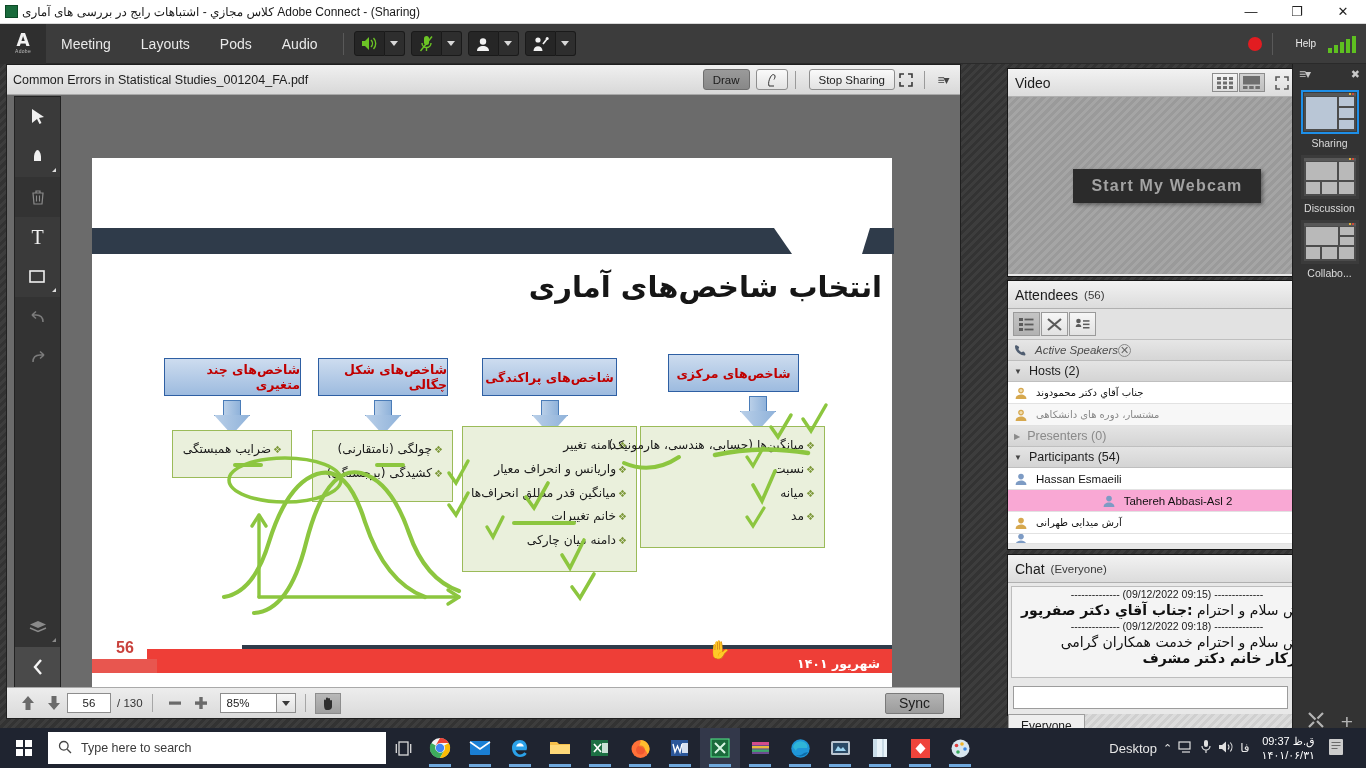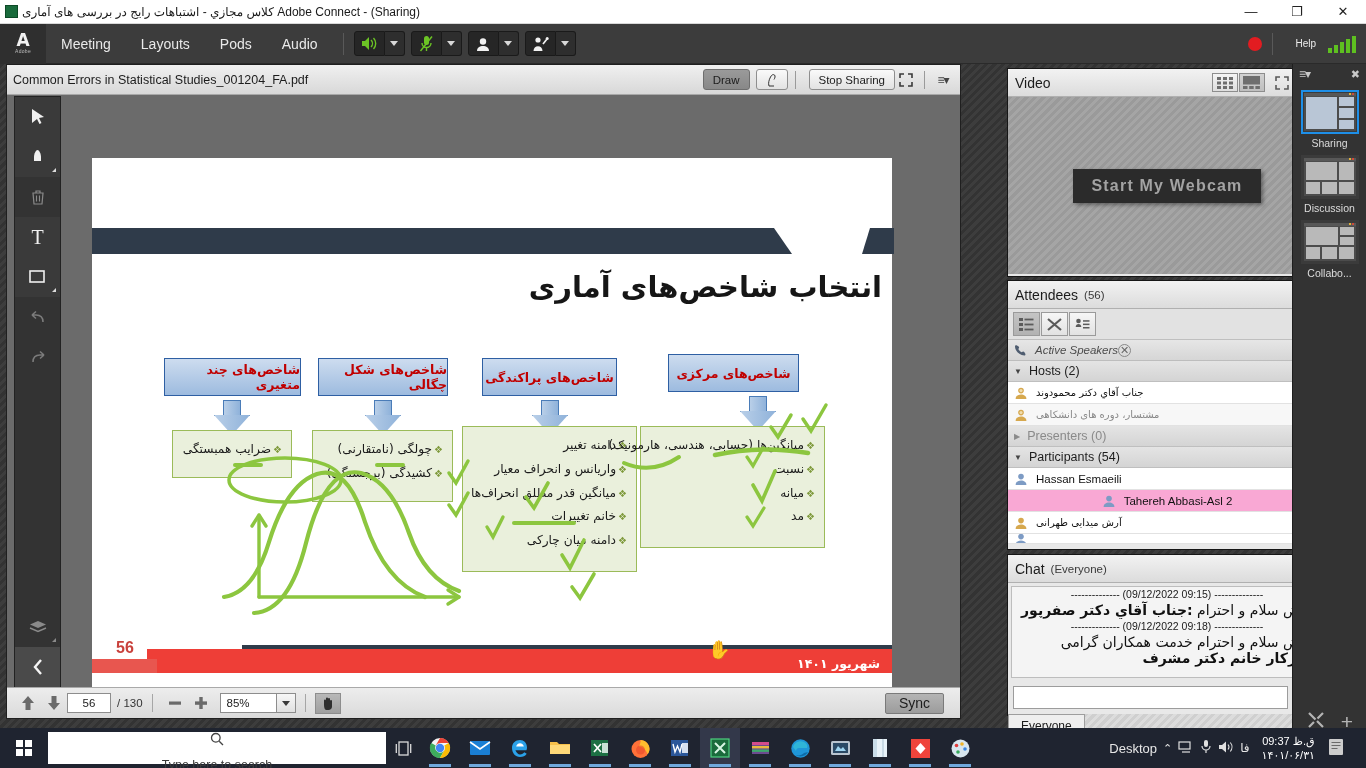--- a/index.html
+++ b/index.html
@@ -231,21 +231,21 @@
     color:#b4b4b4; font-size:17px; }
 
   
   .taskbar { position:absolute; left:0; top:728px; width:1366px; height:40px;
     background:#1f2430; display:flex; align-items:center; }
   .startbtn { width:48px; height:40px; display:flex; align-items:center; justify-content:center; }
   .winlogo { width:16px; height:16px; display:grid; grid-template-columns:1fr 1fr;
     grid-template-rows:1fr 1fr; gap:2px; }
   .winlogo i { background:#ffffff; display:block; }
   .searchbox { width:338px; height:32px; background:#ffffff; display:flex; align-items:center;
-    padding:0 10px; gap:9px;flex-direction:column; }
+    padding:0 10px; gap:9px; }
   .searchbox .mag { color:#444; font-size:14px; }
   .searchbox .ph { font-size:12.5px; color:#3a3a3a; }
   .tbicon { width:40px; height:40px; display:flex; align-items:center; justify-content:center;
     position:relative; }
   .tbicon.active { background:#33384a; }
   .tbicon .ul { position:absolute; bottom:1px; left:9px; width:22px; height:3px;
     background:#6fa8dc; }
   .tray { margin-left:auto; display:flex; align-items:center; gap:6px;
     padding-right:21px; color:#e7e7e7; font-size:13px; }
   .clock { text-align:center; color:#fff; font-size:11px; line-height:14px; padding:0 6px; }

